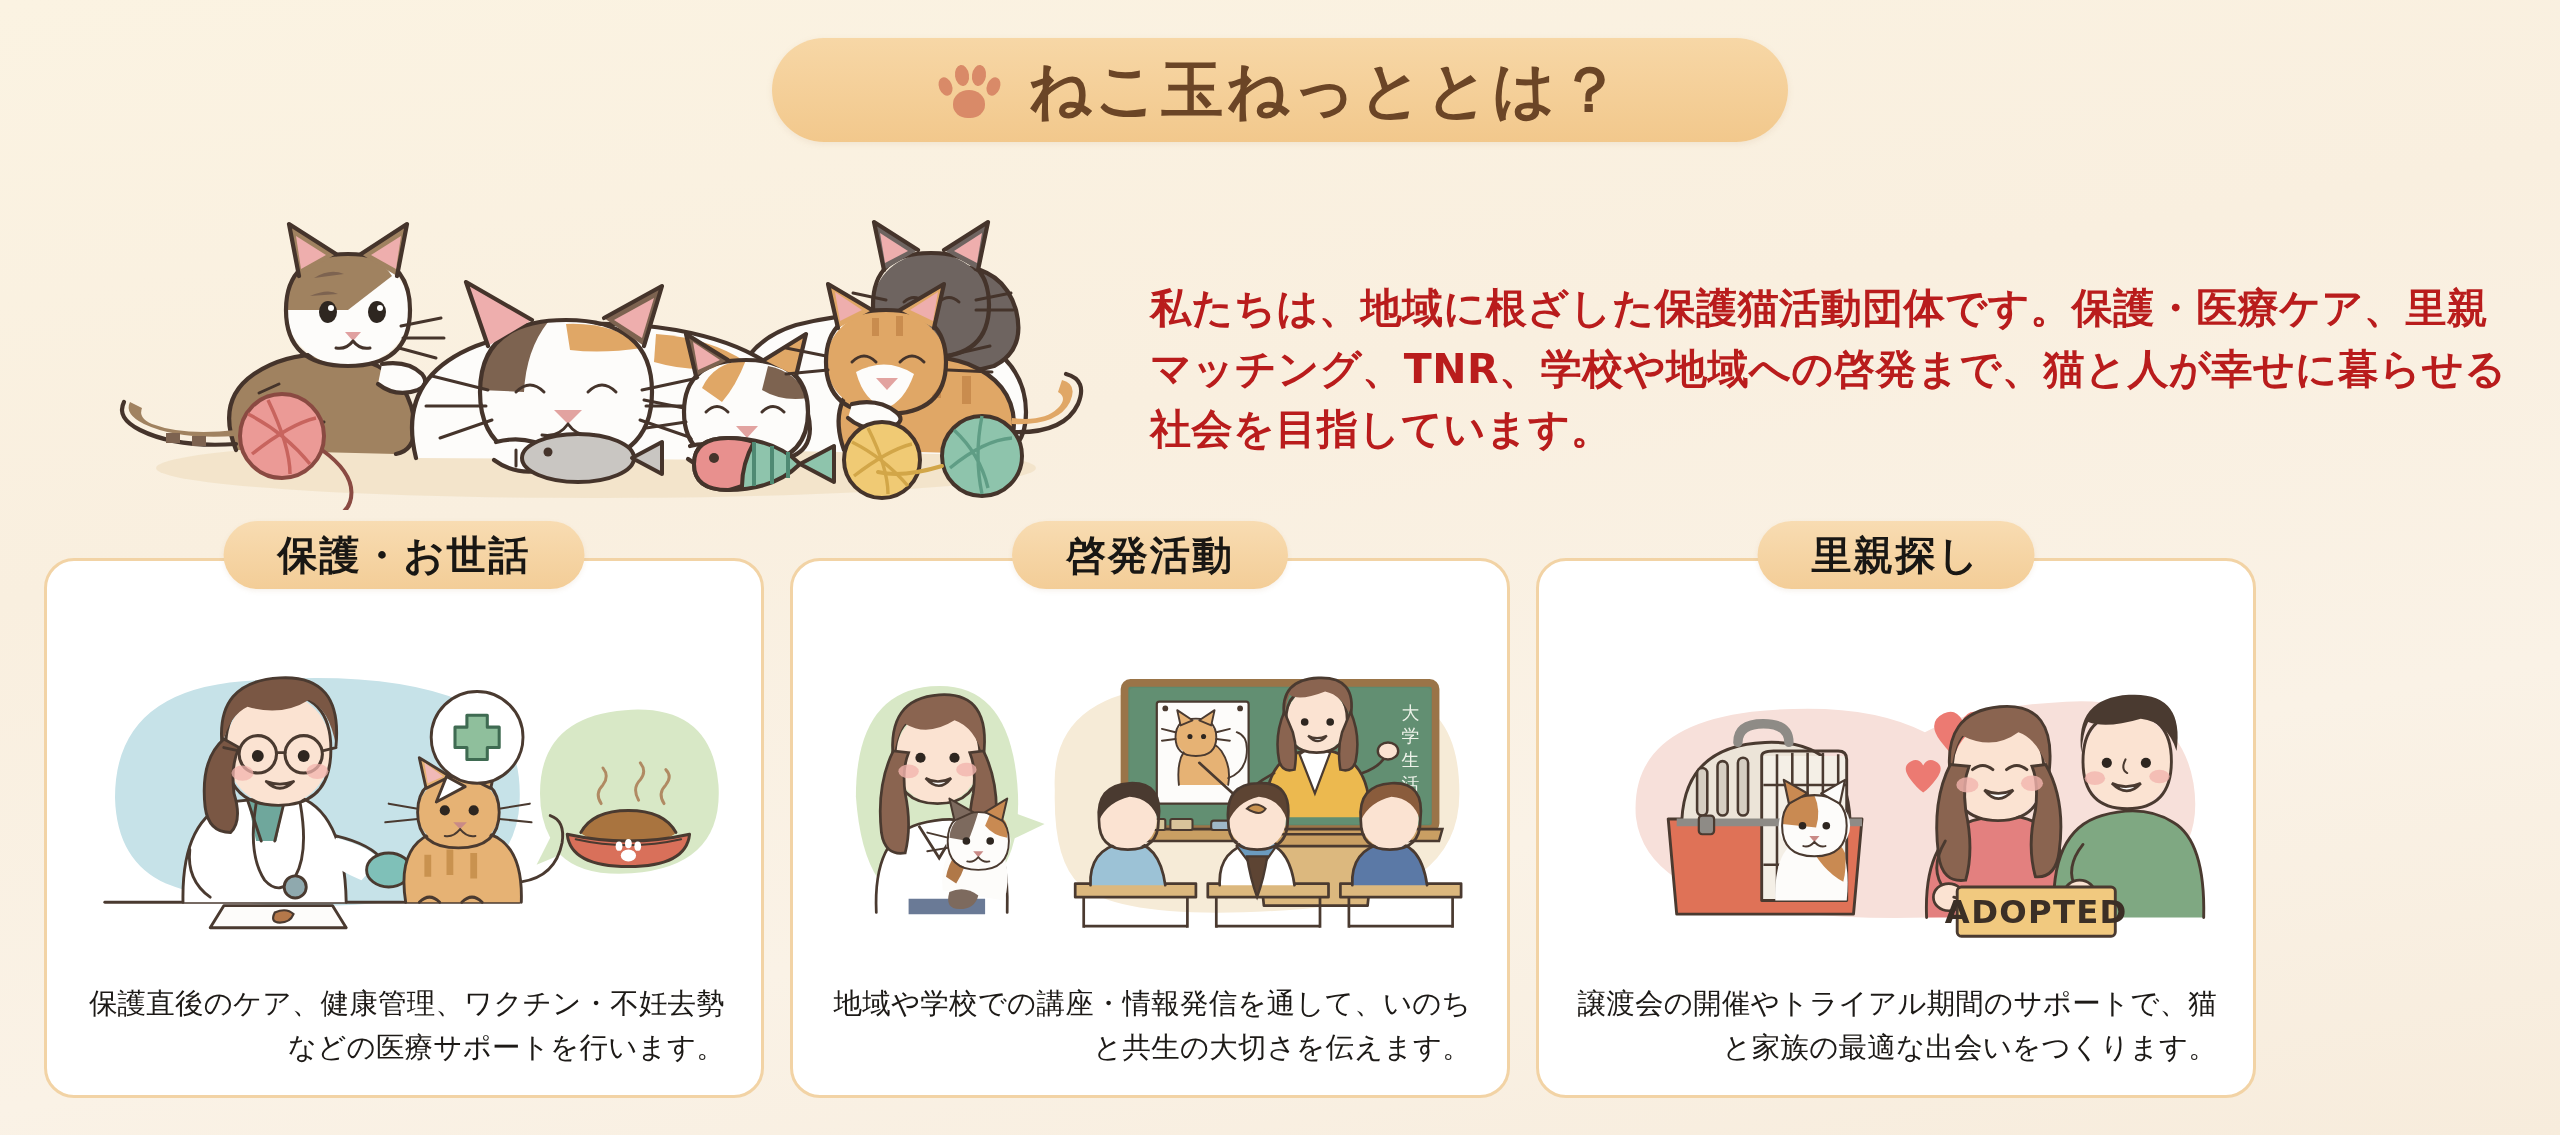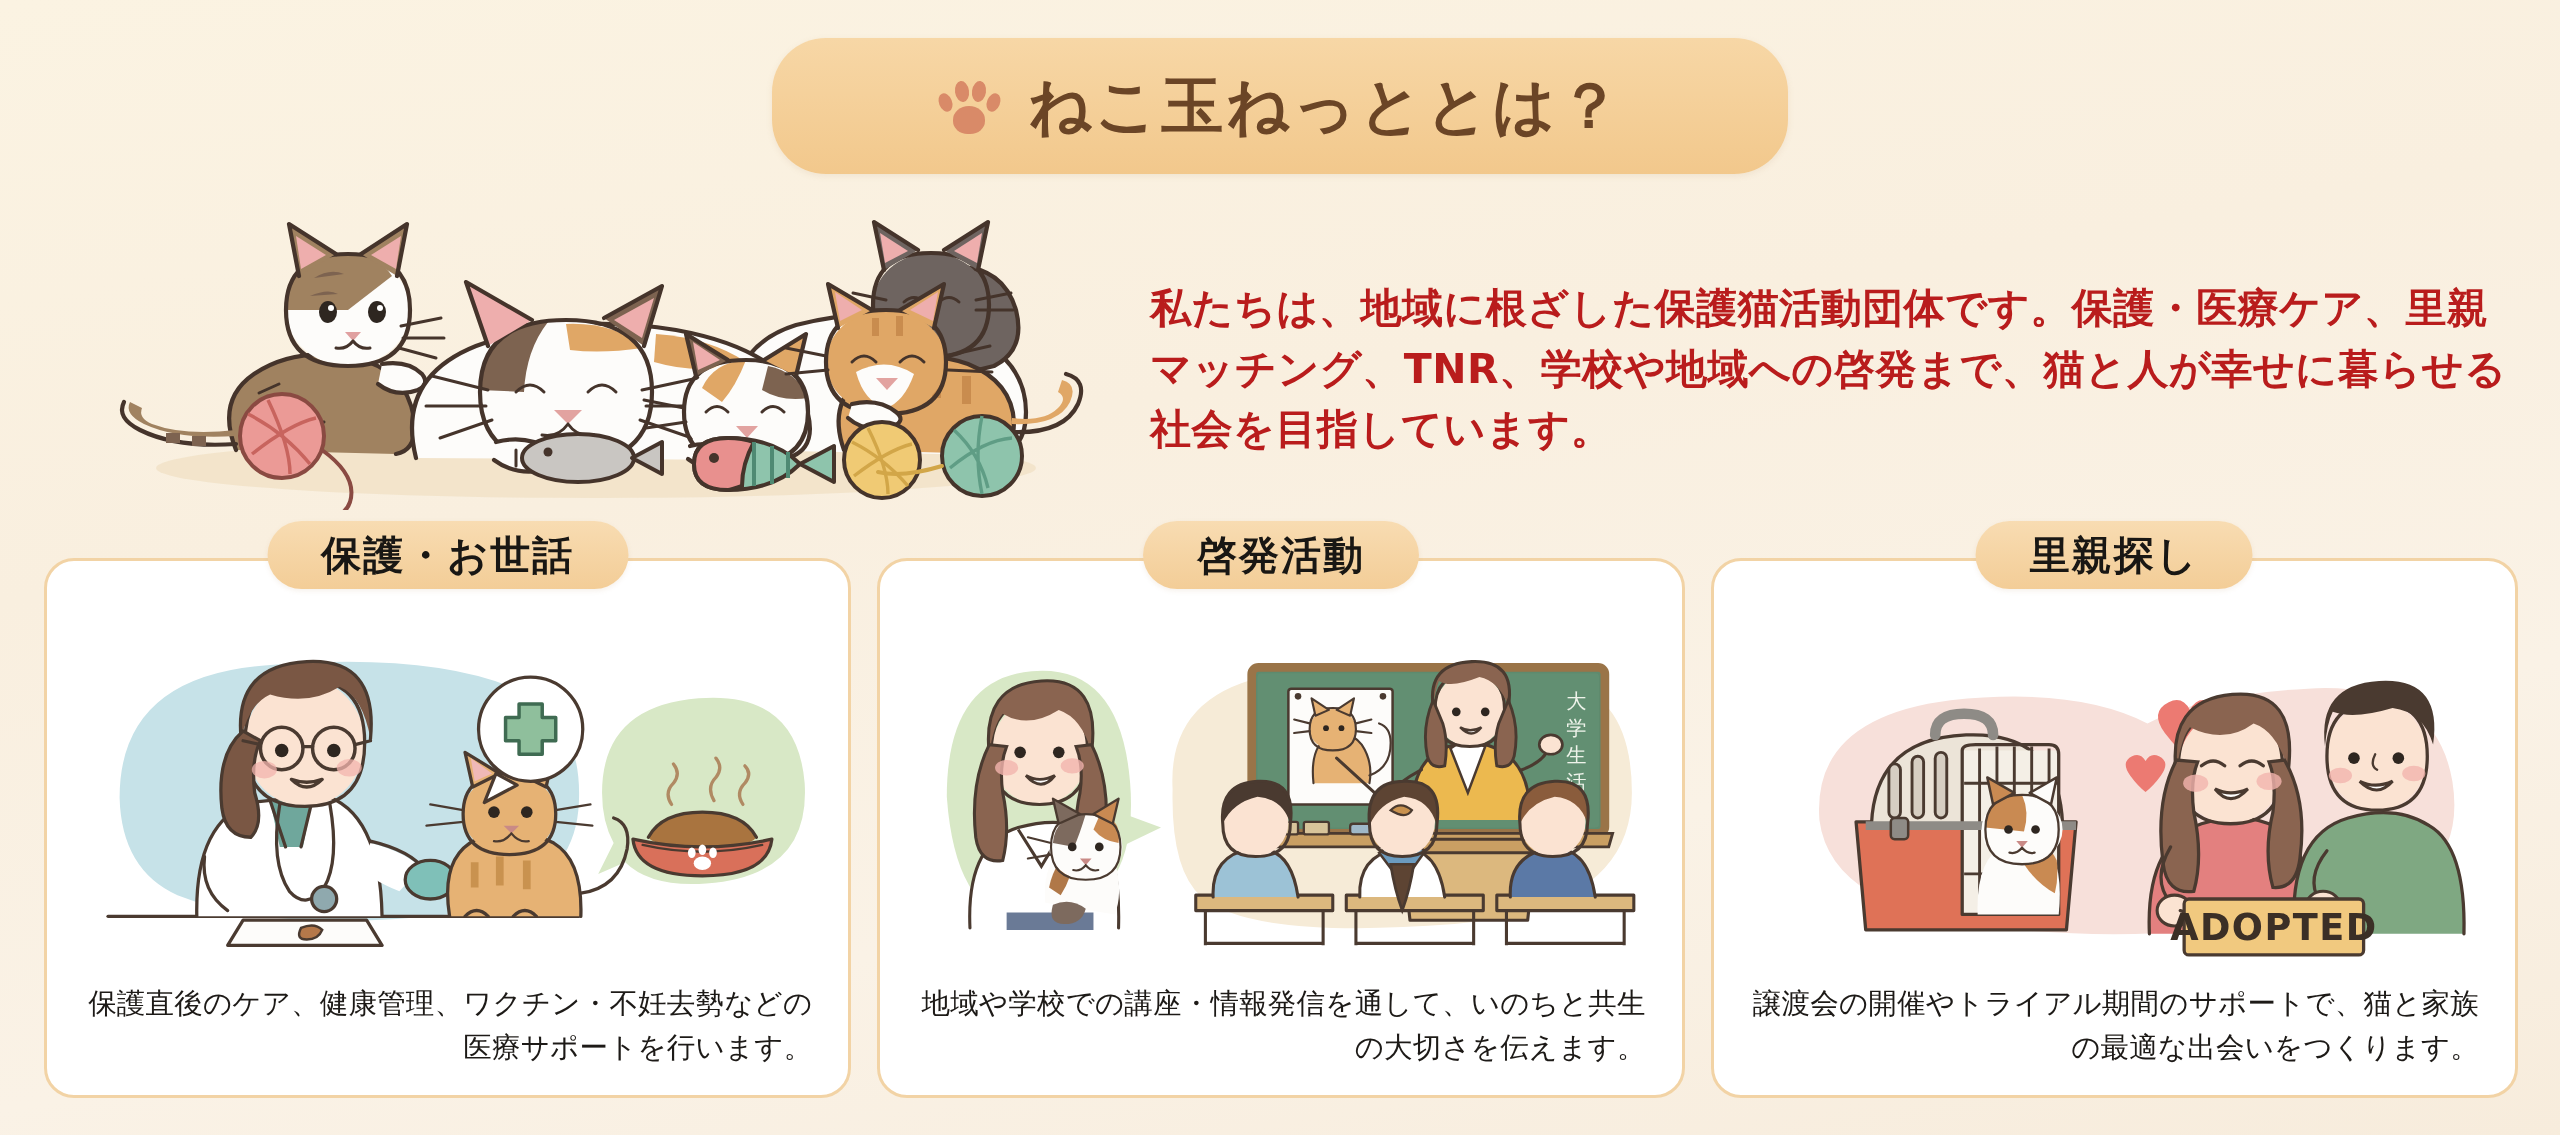--- a/index.html
+++ b/index.html
@@ -22,21 +22,21 @@
     width: 2560px;
     height: 1135px;
   }
 
   
   .title-banner {
     position: absolute;
     left: 772px;
     top: 38px;
     width: 1016px;
-    height: 136px;
+    height: 104px;
     background: linear-gradient(180deg, #f7d7a6 0%, #f2c88c 100%);
     border-radius: 54px;
     display: flex;
     align-items: center;
     justify-content: center;
     gap: 26px;
     box-shadow: 0 2px 6px rgba(180,140,90,0.13);
   }
   .paw-icon {
     width: 66px;
@@ -90,21 +90,21 @@
     font-weight: 700;
     letter-spacing: 0.5px;
     margin-top: 28px;
   }
 
   
   .cards {
     position: absolute;
     left: 44px;
     top: 558px;
-    width: 2474px;
+    width: 2212px;
     height: 540px;
     display: flex;
     gap: 26px;
   }
   .card {
     position: relative;
     flex: 1 1 0;
     background: #ffffff;
     border: 3px solid #f2d3a5;
     border-radius: 30px;

